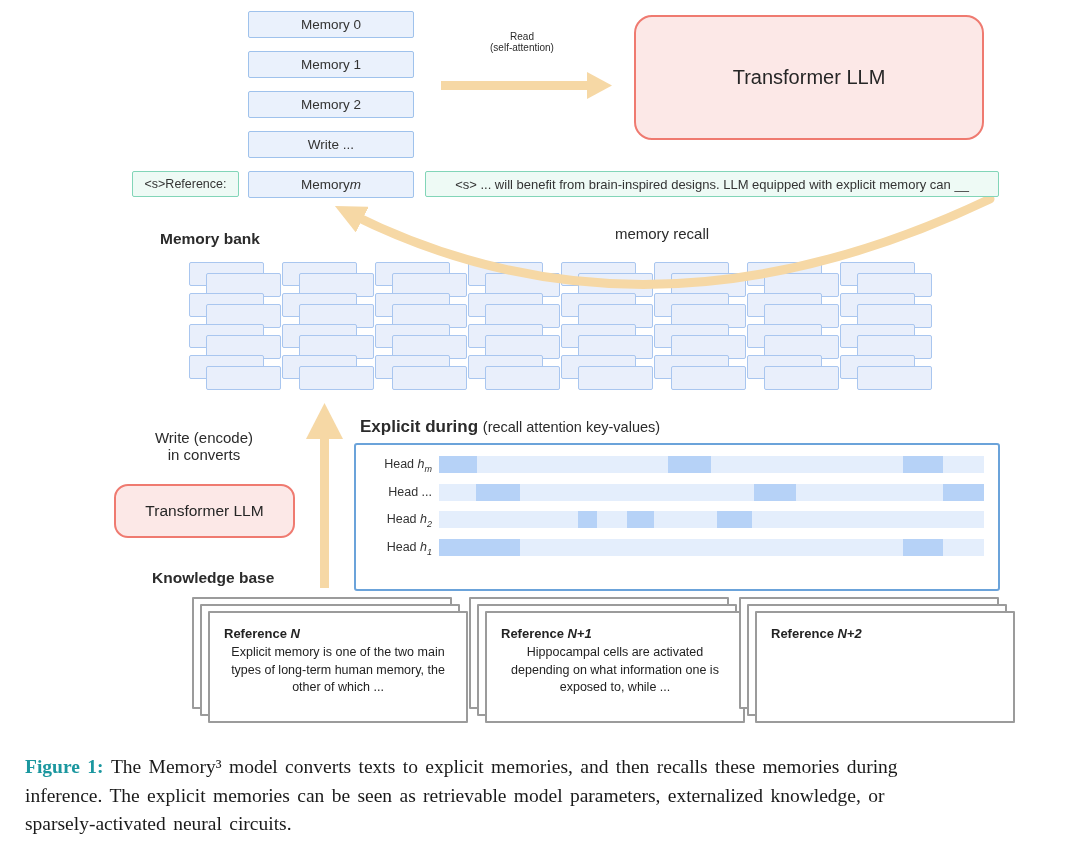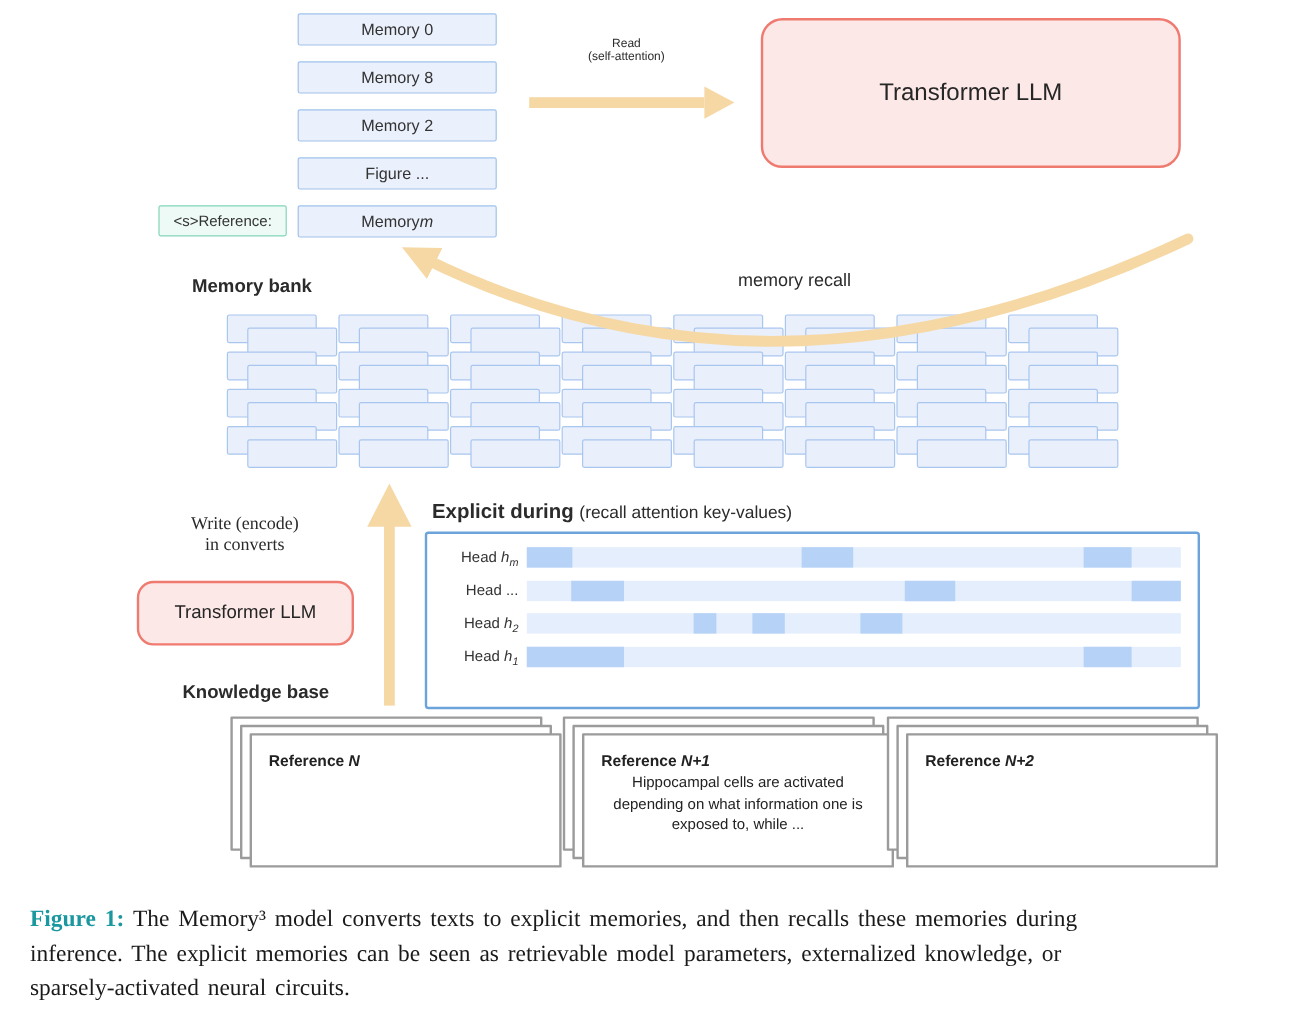--- a/index.html
+++ b/index.html
@@ -125,40 +125,41 @@
     </g>
     <path d="M 973 199 Q 630 362 334 214" stroke="#f6d8a5" stroke-width="9" fill="none" stroke-linecap="round" marker-end="url(#ah)"></path>
     <g>
       <rect x="303" y="437" width="9" height="151" fill="#f6d8a5"></rect>
       <polygon points="289,439 326,439 307.5,403" fill="#f6d8a5"></polygon>
     </g>
   </svg>
 
   <div id="memstack" class="abs z3">
       <div class="membox" style="top: 11px;">Memory 0</div>
-      <div class="membox" style="top: 51px;">Memory 8</div>
+      <div class="membox" style="top: 51px;">Memory 1</div>
       <div class="membox" style="top: 91px;">Memory 2</div>
-      <div class="membox" style="top: 131px;">Figure ...</div>
+      <div class="membox" style="top: 131px;">Write ...</div>
       <div class="membox" style="top: 171px;">Memory <i>m</i></div>
     </div>
 
   <div class="greenbox z3" style="left:115px;top:171px;width:107px;height:26px;font-size:12.5px;">&lt;s&gt;Reference:</div>
+  <div class="greenbox z3" style="left:408px;top:171px;width:574px;height:26px;font-size:13px;">&lt;s&gt; ... will benefit from brain-inspired designs. LLM equipped with explicit memory can __</div>
 
   <div class="llmbox z3" style="left:617px;top:15px;width:350px;height:125px;border-radius:18px;font-size:20px;">Transformer LLM</div>
 
   <div class="lbl z3" style="left:420px;top:31px;width:170px;text-align:center;font-size:10px;">
     <div>Read</div>
     <div>(self-attention)</div>
   </div>
 
   <div class="lbl bold z3" style="left:143px;top:230px;font-size:15.5px;">Memory bank</div>
 
   <div class="lbl z3" style="left:560px;top:225px;width:170px;text-align:center;font-size:15px;">memory recall</div>
 
-  <div class="lbl z3" style="left:102px;top:429px;width:170px;text-align:center;font-size:15px;font-family:Liberation Serif, serif;">
+  <div class="lbl z3" style="left:102px;top:429px;width:170px;text-align:center;font-size:15px;">
     <div>Write (encode)</div>
     <div>in converts</div>
   </div>
 
   <div class="llmbox z3" style="left:97px;top:484px;width:181px;height:54px;border-radius:14px;font-size:15.5px;">Transformer LLM</div>
 
   <div class="lbl bold z3" style="left:135px;top:569px;font-size:15.5px;">Knowledge base</div>
 
   <div class="lbl z3" style="left:343px;top:417px;font-size:17px;">
     <span class="bold">Explicit during</span>
@@ -189,20 +190,21 @@
         <div class="seg" style="left: 0%; width: 14.8%;"></div>
         <div class="seg" style="left: 85.2%; width: 7.3%;"></div>
       </div>
     </div>
 
   <div id="cards" class="abs z3">
       <div class="card-layer" style="left: 175px; top: 597px;"></div>
       <div class="card-layer" style="left: 183px; top: 604px;"></div>
       <div class="card-layer" style="left: 191px; top: 611px;">
         <div class="card-title">Reference <i>N</i></div>
+        <div class="card-body">Explicit memory is one of the two main types of long-term human memory, the other of which ...</div>
       </div>
       <div class="card-layer" style="left: 452px; top: 597px;"></div>
       <div class="card-layer" style="left: 460px; top: 604px;"></div>
       <div class="card-layer" style="left: 468px; top: 611px;">
         <div class="card-title">Reference <i>N+1</i></div>
         <div class="card-body">Hippocampal cells are activated depending on what information one is exposed to, while ...</div>
       </div>
       <div class="card-layer" style="left: 722px; top: 597px;"></div>
       <div class="card-layer" style="left: 730px; top: 604px;"></div>
       <div class="card-layer" style="left: 738px; top: 611px;">

